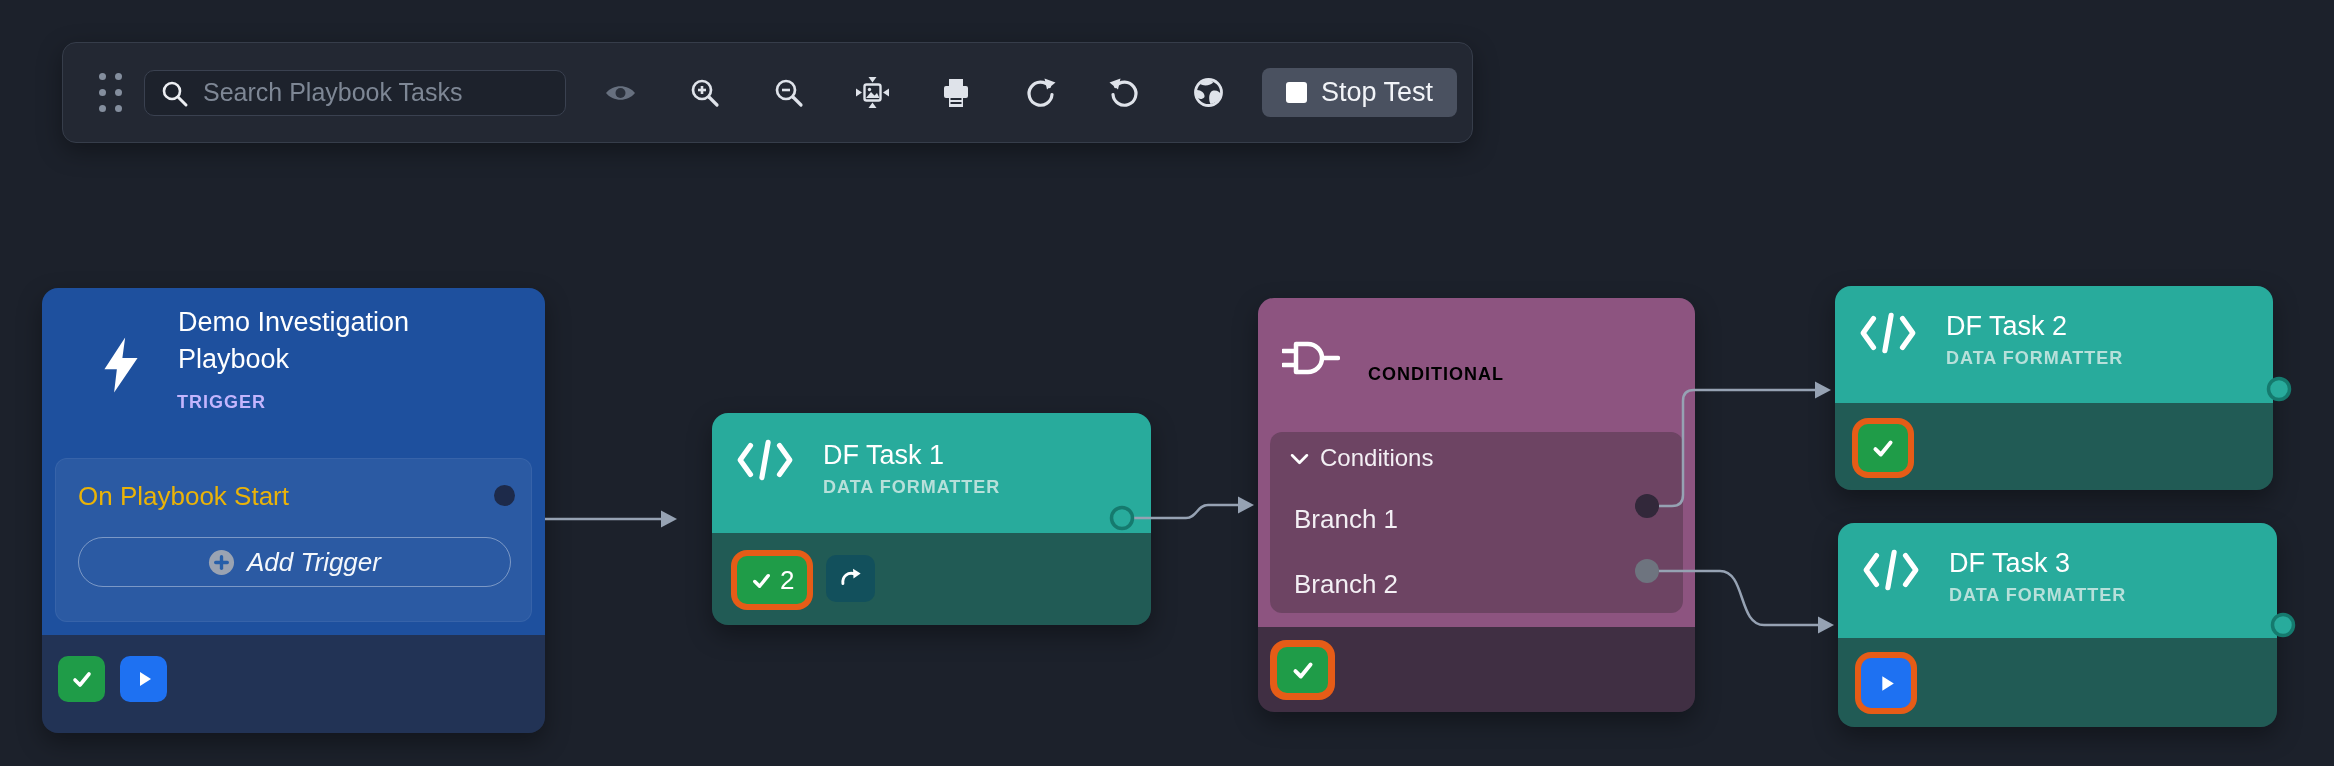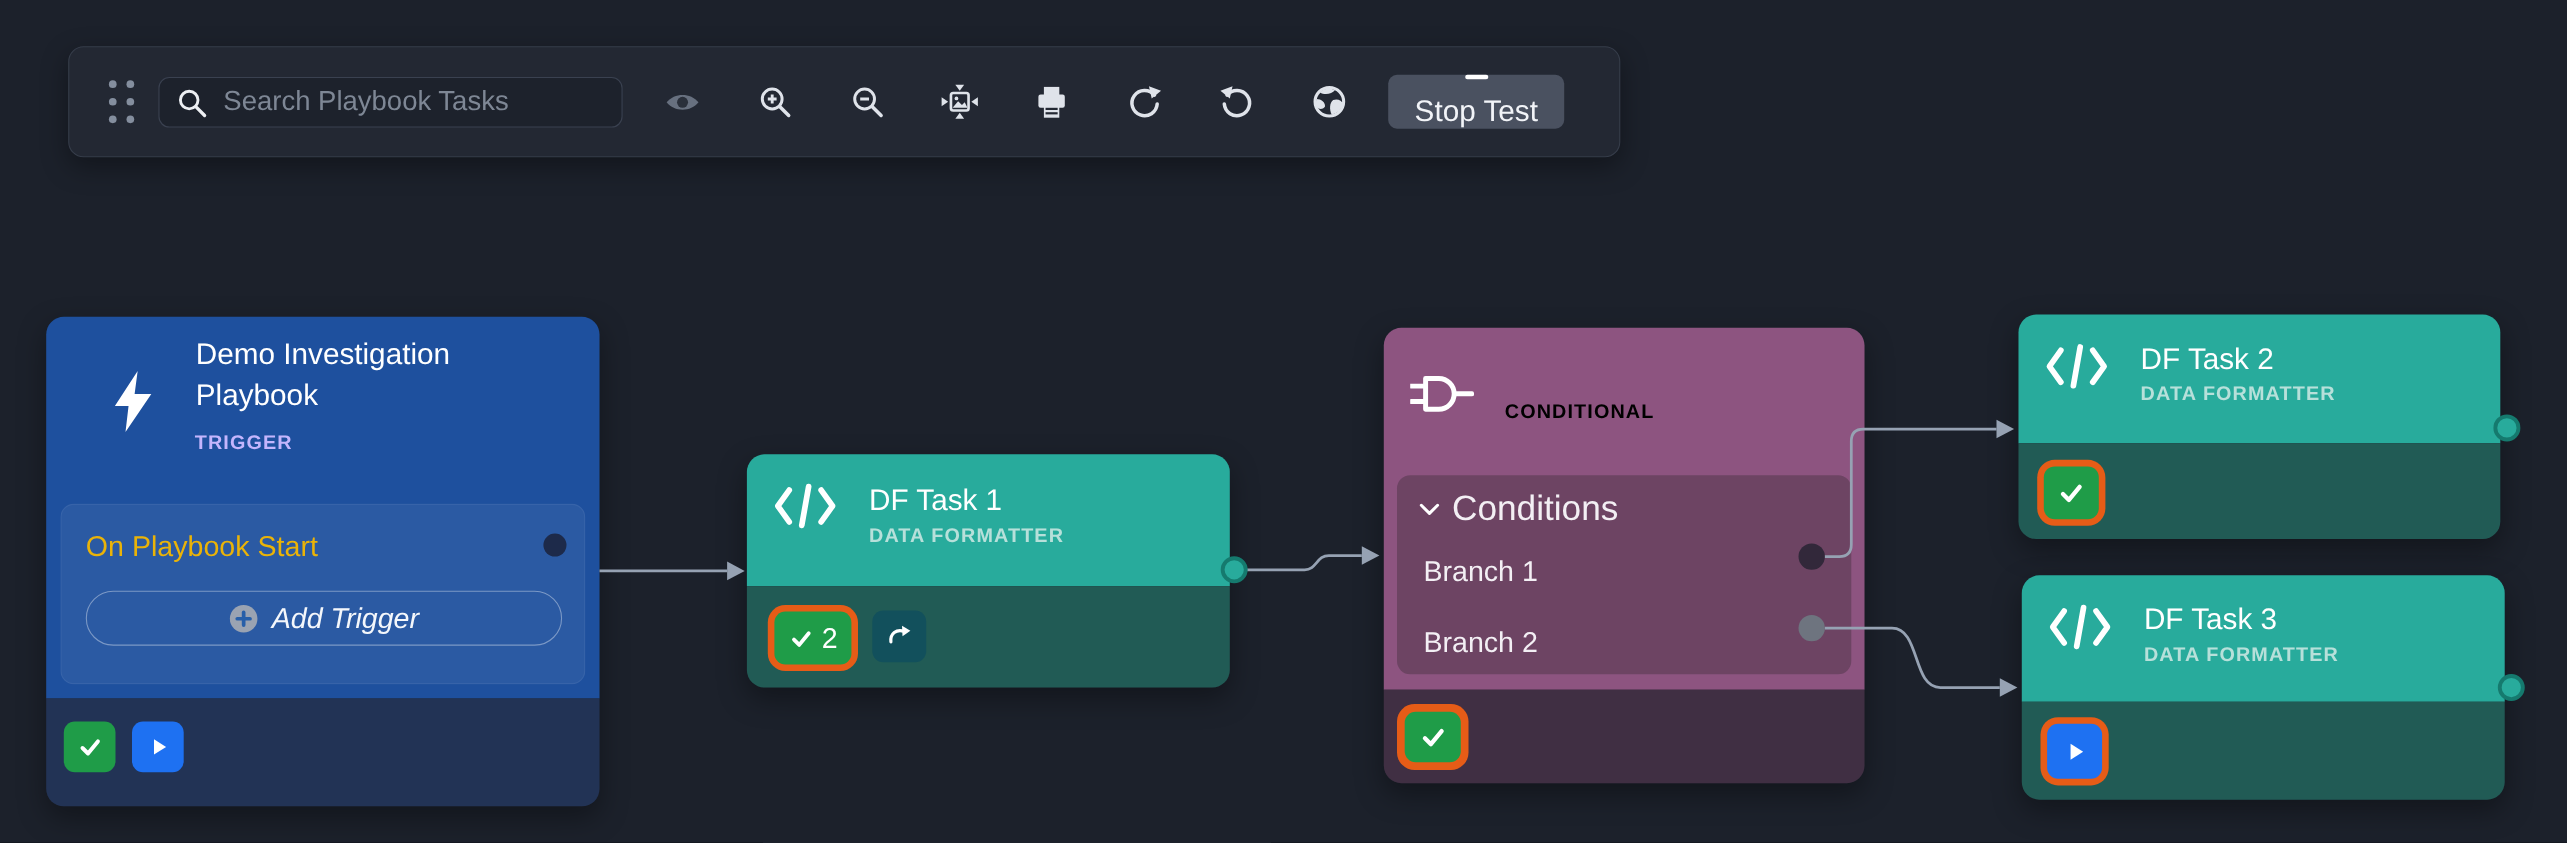--- a/index.html
+++ b/index.html
@@ -10,21 +10,21 @@
   
   .toolbar{position:absolute;left:62px;top:42px;width:1411px;height:101px;background:#232833;border:1px solid #363D4A;border-radius:14px;display:flex;align-items:center;z-index:10;box-shadow:0 8px 24px rgba(0,0,0,.35);}
   .drag-handle{margin-left:36px;display:grid;grid-template-columns:7px 7px;grid-gap:9px;cursor:grab;}
   .drag-handle i{width:7px;height:7px;border-radius:50%;background:#848E9E;display:block;}
   .searchwrap{position:relative;margin-left:22px;width:422px;height:46px;}
   .searchwrap svg{position:absolute;left:16px;top:9px;}
   .search-input{width:100%;height:100%;background:#1D222C;border:1.5px solid #3A4150;border-radius:10px;color:#DFE4EB;font-size:25px;padding:0 14px 0 58px;outline:none;}
   .search-input::placeholder{color:#7E8795;}
   .iconrow{display:flex;margin-left:12px;}
   .tbtn{width:84px;height:70px;display:flex;align-items:center;justify-content:center;cursor:pointer;border-radius:8px;}
-  .stop-btn{margin-left:12px;height:49px;padding:0 24px;background:#4A5160;border-radius:8px;display:flex;align-items:center;gap:14px;cursor:pointer;flex-direction:column;}
+  .stop-btn{margin-left:12px;height:49px;padding:0 24px;background:#4A5160;border-radius:8px;display:flex;align-items:center;gap:14px;cursor:pointer;}
   .stop-btn .sq{width:21px;height:21px;background:#fff;border-radius:3px;}
   .stop-btn span{color:#F2F4F8;font-size:27px;font-weight:500;}
 
   
   .node{position:absolute;border-radius:16px;box-shadow:0 10px 25px rgba(0,0,0,.35);z-index:2;}
   .nhead{position:absolute;left:0;top:0;width:100%;border-radius:16px 16px 0 0;}
   .nfoot{position:absolute;left:0;bottom:0;width:100%;border-radius:0 0 16px 16px;}
   .ntitle{position:absolute;color:#fff;font-size:27px;font-weight:500;line-height:37px;}
   .nsub{position:absolute;font-size:18px;font-weight:700;letter-spacing:1px;}
   .badge{position:absolute;border-radius:10px;display:flex;align-items:center;justify-content:center;cursor:pointer;}
@@ -38,38 +38,38 @@
   #trigger .rowtxt{position:absolute;left:22px;top:22px;color:#eab308;font-size:26px;}
   #trigger .portdot{position:absolute;right:16px;top:26px;width:21px;height:21px;border-radius:50%;background:#1D2A4A;cursor:pointer;}
   .addbtn{position:absolute;left:22px;top:78px;width:433px;height:50px;border:1.5px solid rgba(255,255,255,.38);border-radius:26px;display:flex;align-items:center;justify-content:center;gap:12px;cursor:pointer;font-style:italic;}
   .addbtn span{color:#F4F7FB;font-size:26px;}
   #trigger .nfoot{height:98px;background:#223355;--dot:#31446A;}
 
   
   .tealnode .nhead{background:#28AB9C;}
   .tealnode .nfoot{background:#215B55;--dot:#2E6B62;}
   .tealnode .nsub{color:#B7E0DA;}
-  #df1{left:679px;top:413px;width:439px;height:212px;padding-left:21px;}
+  #df1{left:712px;top:413px;width:439px;height:212px;padding-left:21px;}
   #df1 .nhead{height:120px;}
   #df1 .nfoot{height:92px;}
   #df2{left:1835px;top:286px;width:438px;height:204px;}
   #df2 .nhead{height:117px;}
   #df2 .nfoot{height:87px;}
   #df3{left:1838px;top:523px;width:439px;height:204px;}
   #df3 .nhead{height:115px;}
   #df3 .nfoot{height:89px;}
   .codeicon{position:absolute;left:24px;top:24px;}
 
   
   #cond{left:1258px;top:298px;width:437px;height:414px;}
   #cond .nhead{height:329px;background:#8D5480;}
   #cond .nsub{color:#000000;}
   #cond .panel{position:absolute;left:12px;top:134px;width:413px;height:181px;background:#6D4463;border-radius:12px;}
   #cond .condrow{position:absolute;left:20px;top:12px;display:flex;align-items:center;gap:11px;cursor:pointer;}
-  #cond .condrow span{color:#F3EFF4;font-size:32px;}
+  #cond .condrow span{color:#F3EFF4;font-size:24px;}
   .branchtxt{position:absolute;left:24px;color:#F3EFF4;font-size:26px;margin-top:12px;}
   .bdot{position:absolute;left:365px;width:24px;height:24px;border-radius:50%;cursor:pointer;}
   #cond .nfoot{height:85px;background:#402F43;--dot:#4E3C52;}
 
   .cntxt{color:#fff;font-size:26px;font-weight:500;}
   svg{display:block;}
   .lines{position:absolute;left:0;top:0;z-index:5;pointer-events:none;}
 </style>
 </head>
 <body>

